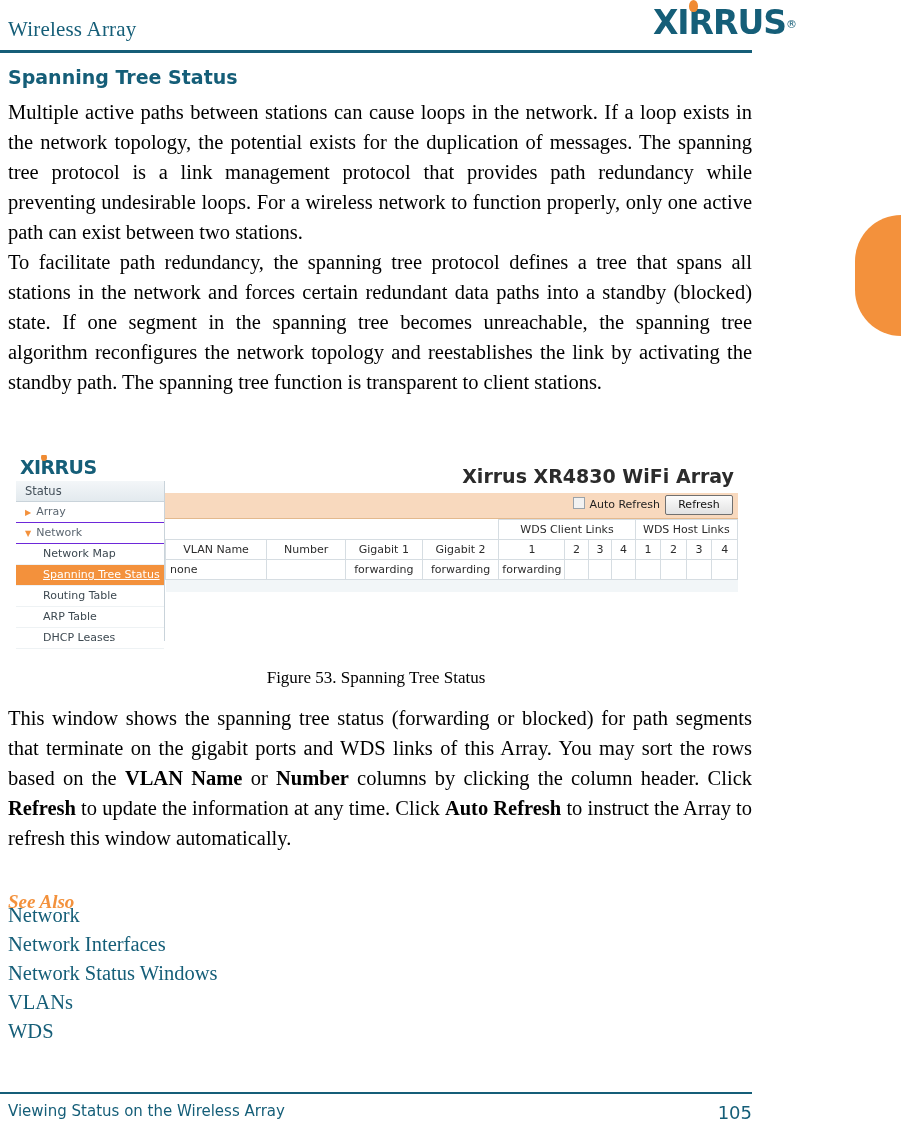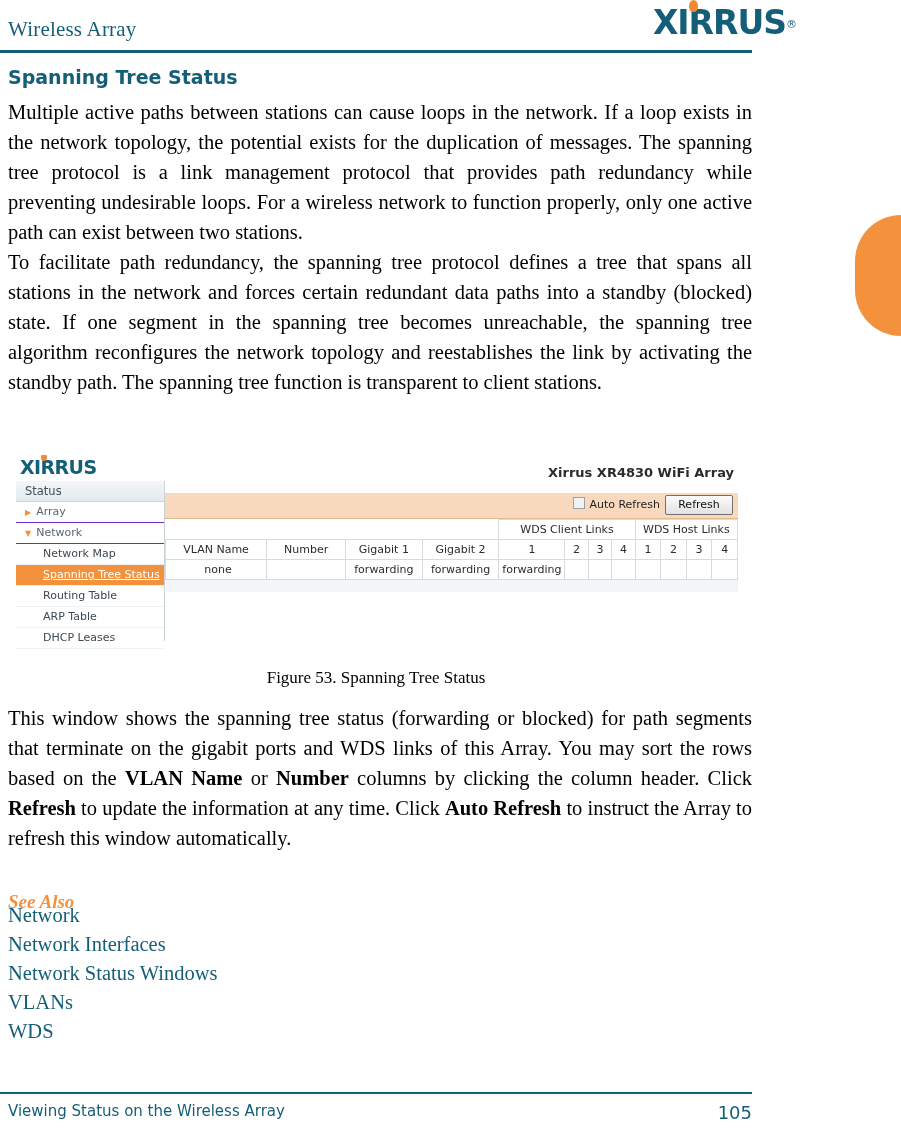--- a/index.html
+++ b/index.html
@@ -140,21 +140,21 @@
   #fig-logo .xirrus-dot {
     width: 6px; height: 7px;
     left: 21px; top: -4px;
     border-radius: 50%;
   }
   #fig-product {
     position: absolute;
     right: 4px; top: 10px;
     font-family: "DejaVu Sans", sans-serif;
     font-weight: bold;
-    font-size: 13px;
+    font-size: 19px;
     color: #2b2b2b;
   }
 
   
   #fig-sidebar {
     position: absolute;
     left: 0; top: 26px;
     width: 148px;
     height: 160px;
     background: #ffffff;
@@ -268,21 +268,21 @@
     border: 1px solid #d6dde2;
     font-weight: normal;
     padding: 0;
     height: 19px;
     text-align: center;
     vertical-align: middle;
     background: #ffffff;
   }
   #fig-table .blank-cell { border-top: none; border-left: none; }
   #fig-table td.data-left {
-    text-align: center;
+    text-align: left;
     padding-left: 4px;
   }
   #fig-table tr.filler td {
     height: 12px;
     background: #f2f6f8;
     border-left: none;
     border-right: none;
     border-bottom: none;
   }
 

